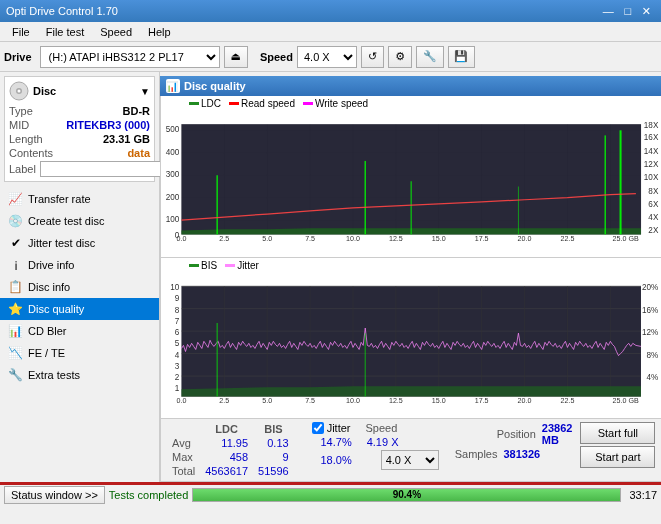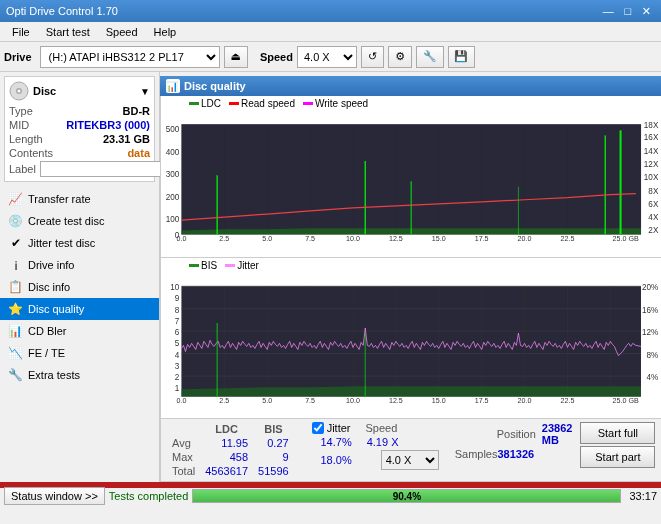--- a/index.html
+++ b/index.html
@@ -162,21 +162,21 @@
       display: flex;
       align-items: center;
       justify-content: center;
       font-size: 12px;
     }
 
     
     .status-bar {
       height: 22px;
       background: #f0f0f0;
-      border-top: 6px solid #b91c1c;
+      border-top: 3px solid #b91c1c;
       display: flex;
       align-items: center;
       padding: 0 4px;
       gap: 4px;
       font-size: 11px;
     }
     .status-window-btn {
       border: 1px solid #aaa;
       background: linear-gradient(to bottom, #fdfdfd, #e8e8e8);
       padding: 1px 6px;
@@ -254,21 +254,21 @@
   <span class="title-bar-text">Opti Drive Control 1.70</span>
   <div class="title-bar-controls">
     <button class="title-bar-btn">—</button>
     <button class="title-bar-btn">□</button>
     <button class="title-bar-btn close">✕</button>
   </div>
 </div>
 
 <div class="menu-bar">
   <span class="menu-item">File</span>
-  <span class="menu-item">Start test</span>
+  <span class="menu-item">File test</span>
   <span class="menu-item">Speed</span>
   <span class="menu-item">Help</span>
 </div>
 
 <div class="toolbar">
   <span class="toolbar-label">Drive</span>
   <select class="drive-select">
     <option>(H:)  ATAPI iHBS312  2 PL17</option>
   </select>
   <button class="toolbar-btn">⏏</button>
@@ -534,21 +534,21 @@
             <td style="padding:1px 5px;color:#555;font-weight:bold;"></td>
             <td style="padding:1px 5px;color:#555;font-weight:bold;text-align:center;">LDC</td>
             <td style="padding:1px 5px;color:#555;font-weight:bold;text-align:center;">BIS</td>
             <td style="padding:1px 5px;"></td>
           </tr>
         </thead>
         <tbody>
           <tr>
             <td style="padding:1px 5px;color:#555;">Avg</td>
             <td style="padding:1px 5px;color:#0000cc;text-align:right;">11.95</td>
-            <td style="padding:1px 5px;color:#0000cc;text-align:right;">0.27</td>
+            <td style="padding:1px 5px;color:#0000cc;text-align:right;">0.13</td>
             <td style="padding:1px 5px;"></td>
           </tr>
           <tr>
             <td style="padding:1px 5px;color:#555;">Max</td>
             <td style="padding:1px 5px;color:#0000cc;text-align:right;">458</td>
             <td style="padding:1px 5px;color:#0000cc;text-align:right;">9</td>
             <td style="padding:1px 5px;"></td>
           </tr>
           <tr>
             <td style="padding:1px 5px;color:#555;">Total</td>
@@ -577,21 +577,21 @@
         </div>
       </div>
 
       <div style="flex:1;"></div>
 
       <div style="display:flex;flex-direction:column;gap:2px;font-size:11px;">
         <div style="display:flex;gap:6px;align-items:center;">
           <span style="color:#555;padding-left:42px;">Position</span>
           <span style="color:#0000cc;font-weight:bold;">23862 MB</span>
         </div>
-        <div style="display:flex;align-items:center;">
+        <div style="display:flex;gap:6px;align-items:center;">
           <span style="color:#555;">Samples</span>
           <span style="color:#0000cc;font-weight:bold;">381326</span>
         </div>
       </div>
 
       <div style="display:flex;flex-direction:column;gap:2px;">
         <button class="action-btn">Start full</button>
         <button class="action-btn">Start part</button>
       </div>
     </div>

